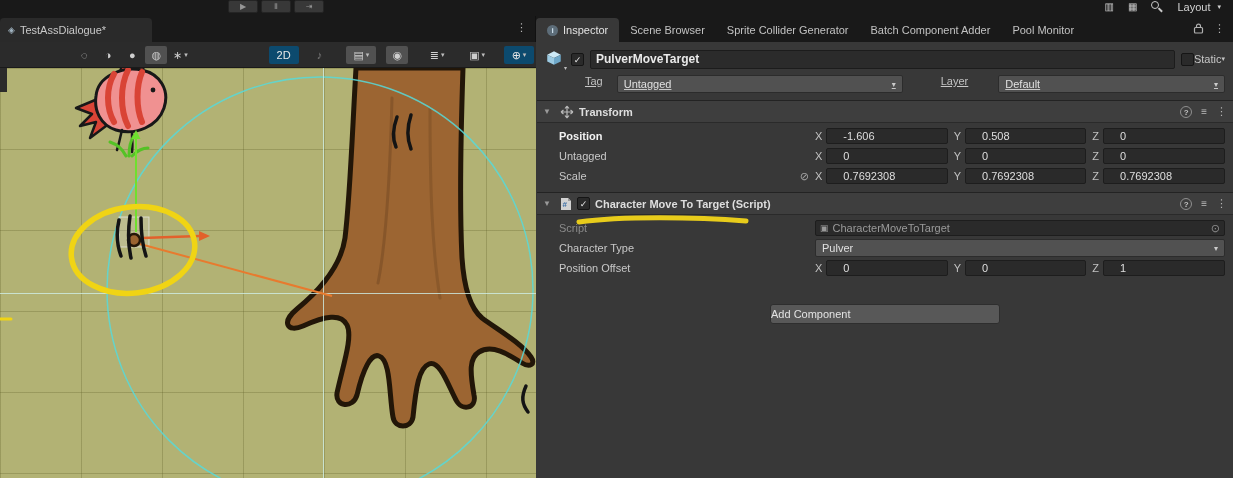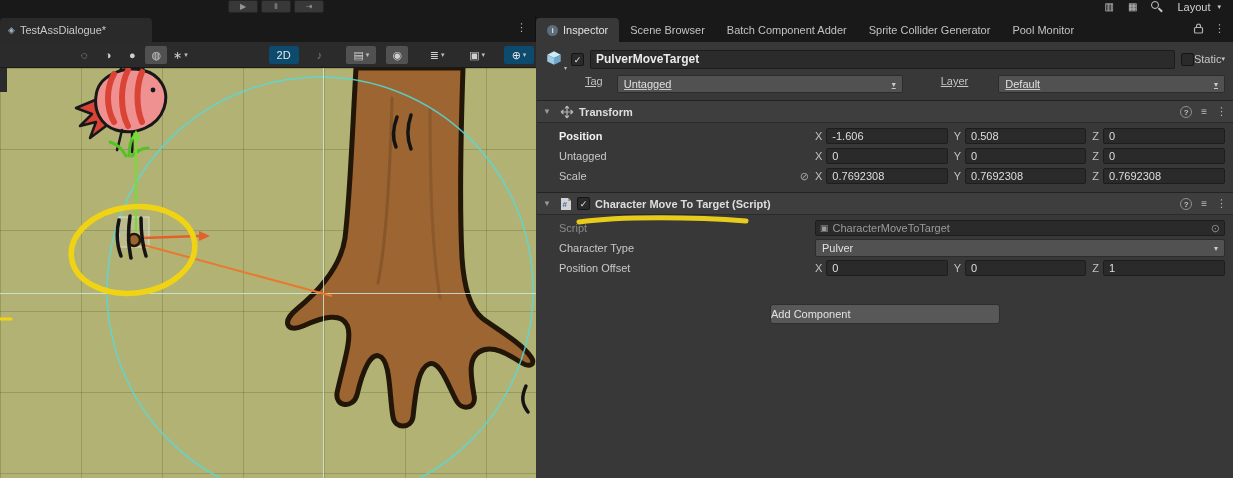--- a/index.html
+++ b/index.html
@@ -71,21 +71,21 @@
   .kebab { font-size:11px; color:#b5b5b5; }
 
   .prop-row { height:20px; display:flex; align-items:center; padding:0 8px 0 0; }
   .prop-label { width:278px; padding-left:22px; color:#c8c8c8; position:relative; flex:none; }
   .prop-label.bold { color:#f2f2f2; font-weight:bold; }
   .prop-label.disabled { color:#8a8a8a; }
   .link-ico { position:absolute; right:6px; top:0; font-size:11px; color:#a5a5a5; }
   .fields { flex:1; display:flex; gap:6px; }
   .axis-group { flex:1; display:flex; align-items:center; gap:4px; }
   .axis-letter { color:#c2c2c2; flex:none; }
-  .num-field { flex:1; height:16px; background:#2a2a2a; border:1px solid #1d1d1d; border-radius:2px; color:#dfdfdf; line-height:14px; padding:0 5px; overflow:hidden; }
+  .num-field { flex:1; height:16px; background:#2a2a2a; border:1px solid #1d1d1d; border-radius:2px; color:#dfdfdf; line-height:14px; padding:0 16px; overflow:hidden; }
   .wide-field { flex:1; height:16px; background:#2a2a2a; border:1px solid #1d1d1d; border-radius:2px; display:flex; align-items:center; padding:0 4px; color:#9a9a9a; }
   .wide-field .obj-glyph { font-size:9px; margin-right:4px; color:#9a9a9a; }
   .wide-field .picker { margin-left:auto; font-size:11px; color:#8d8d8d; }
   .t-rows { padding:3px 0 6px 0; }
   .s-rows { padding:3px 0 8px 0; }
 
   .script-ico { position:relative; width:12px; height:14px; flex:none; }
   .script-ico .hash { position:absolute; left:2.5px; top:3px; font-size:8px; font-weight:bold; color:#3b6ea5; }
 
   .add-wrap { text-align:center; margin-top:18px; }
@@ -125,24 +125,24 @@
     </div>
     <div class="tabrow-right">
       <div class="insp-tab active">
         <span class="info-badge">i</span>
         <span>Inspector</span>
       </div>
       <div class="insp-tab">
           <span>Scene Browser</span>
         </div>
       <div class="insp-tab">
+          <span>Sprite Collider Generator</span>
+        </div>
+      <div class="insp-tab">
           <span>Batch Component Adder</span>
-        </div>
-      <div class="insp-tab">
-          <span>Sprite Collider Generator</span>
         </div>
       <div class="insp-tab">
           <span>Pool Monitor</span>
         </div>
       <div class="tabrow-icons">
         <svg width="11" height="11" viewBox="0 0 11 11">
           <rect x="1.5" y="4.5" width="8" height="5.5" rx="1" fill="none" stroke="#b0b0b0" stroke-width="1.2"></rect>
           <path d="M3.5 4.5 V3.2 a2 2 0 0 1 4 0 V4.5" fill="none" stroke="#b0b0b0" stroke-width="1.2"></path>
         </svg>
         <span class="kebab">⋮</span>

